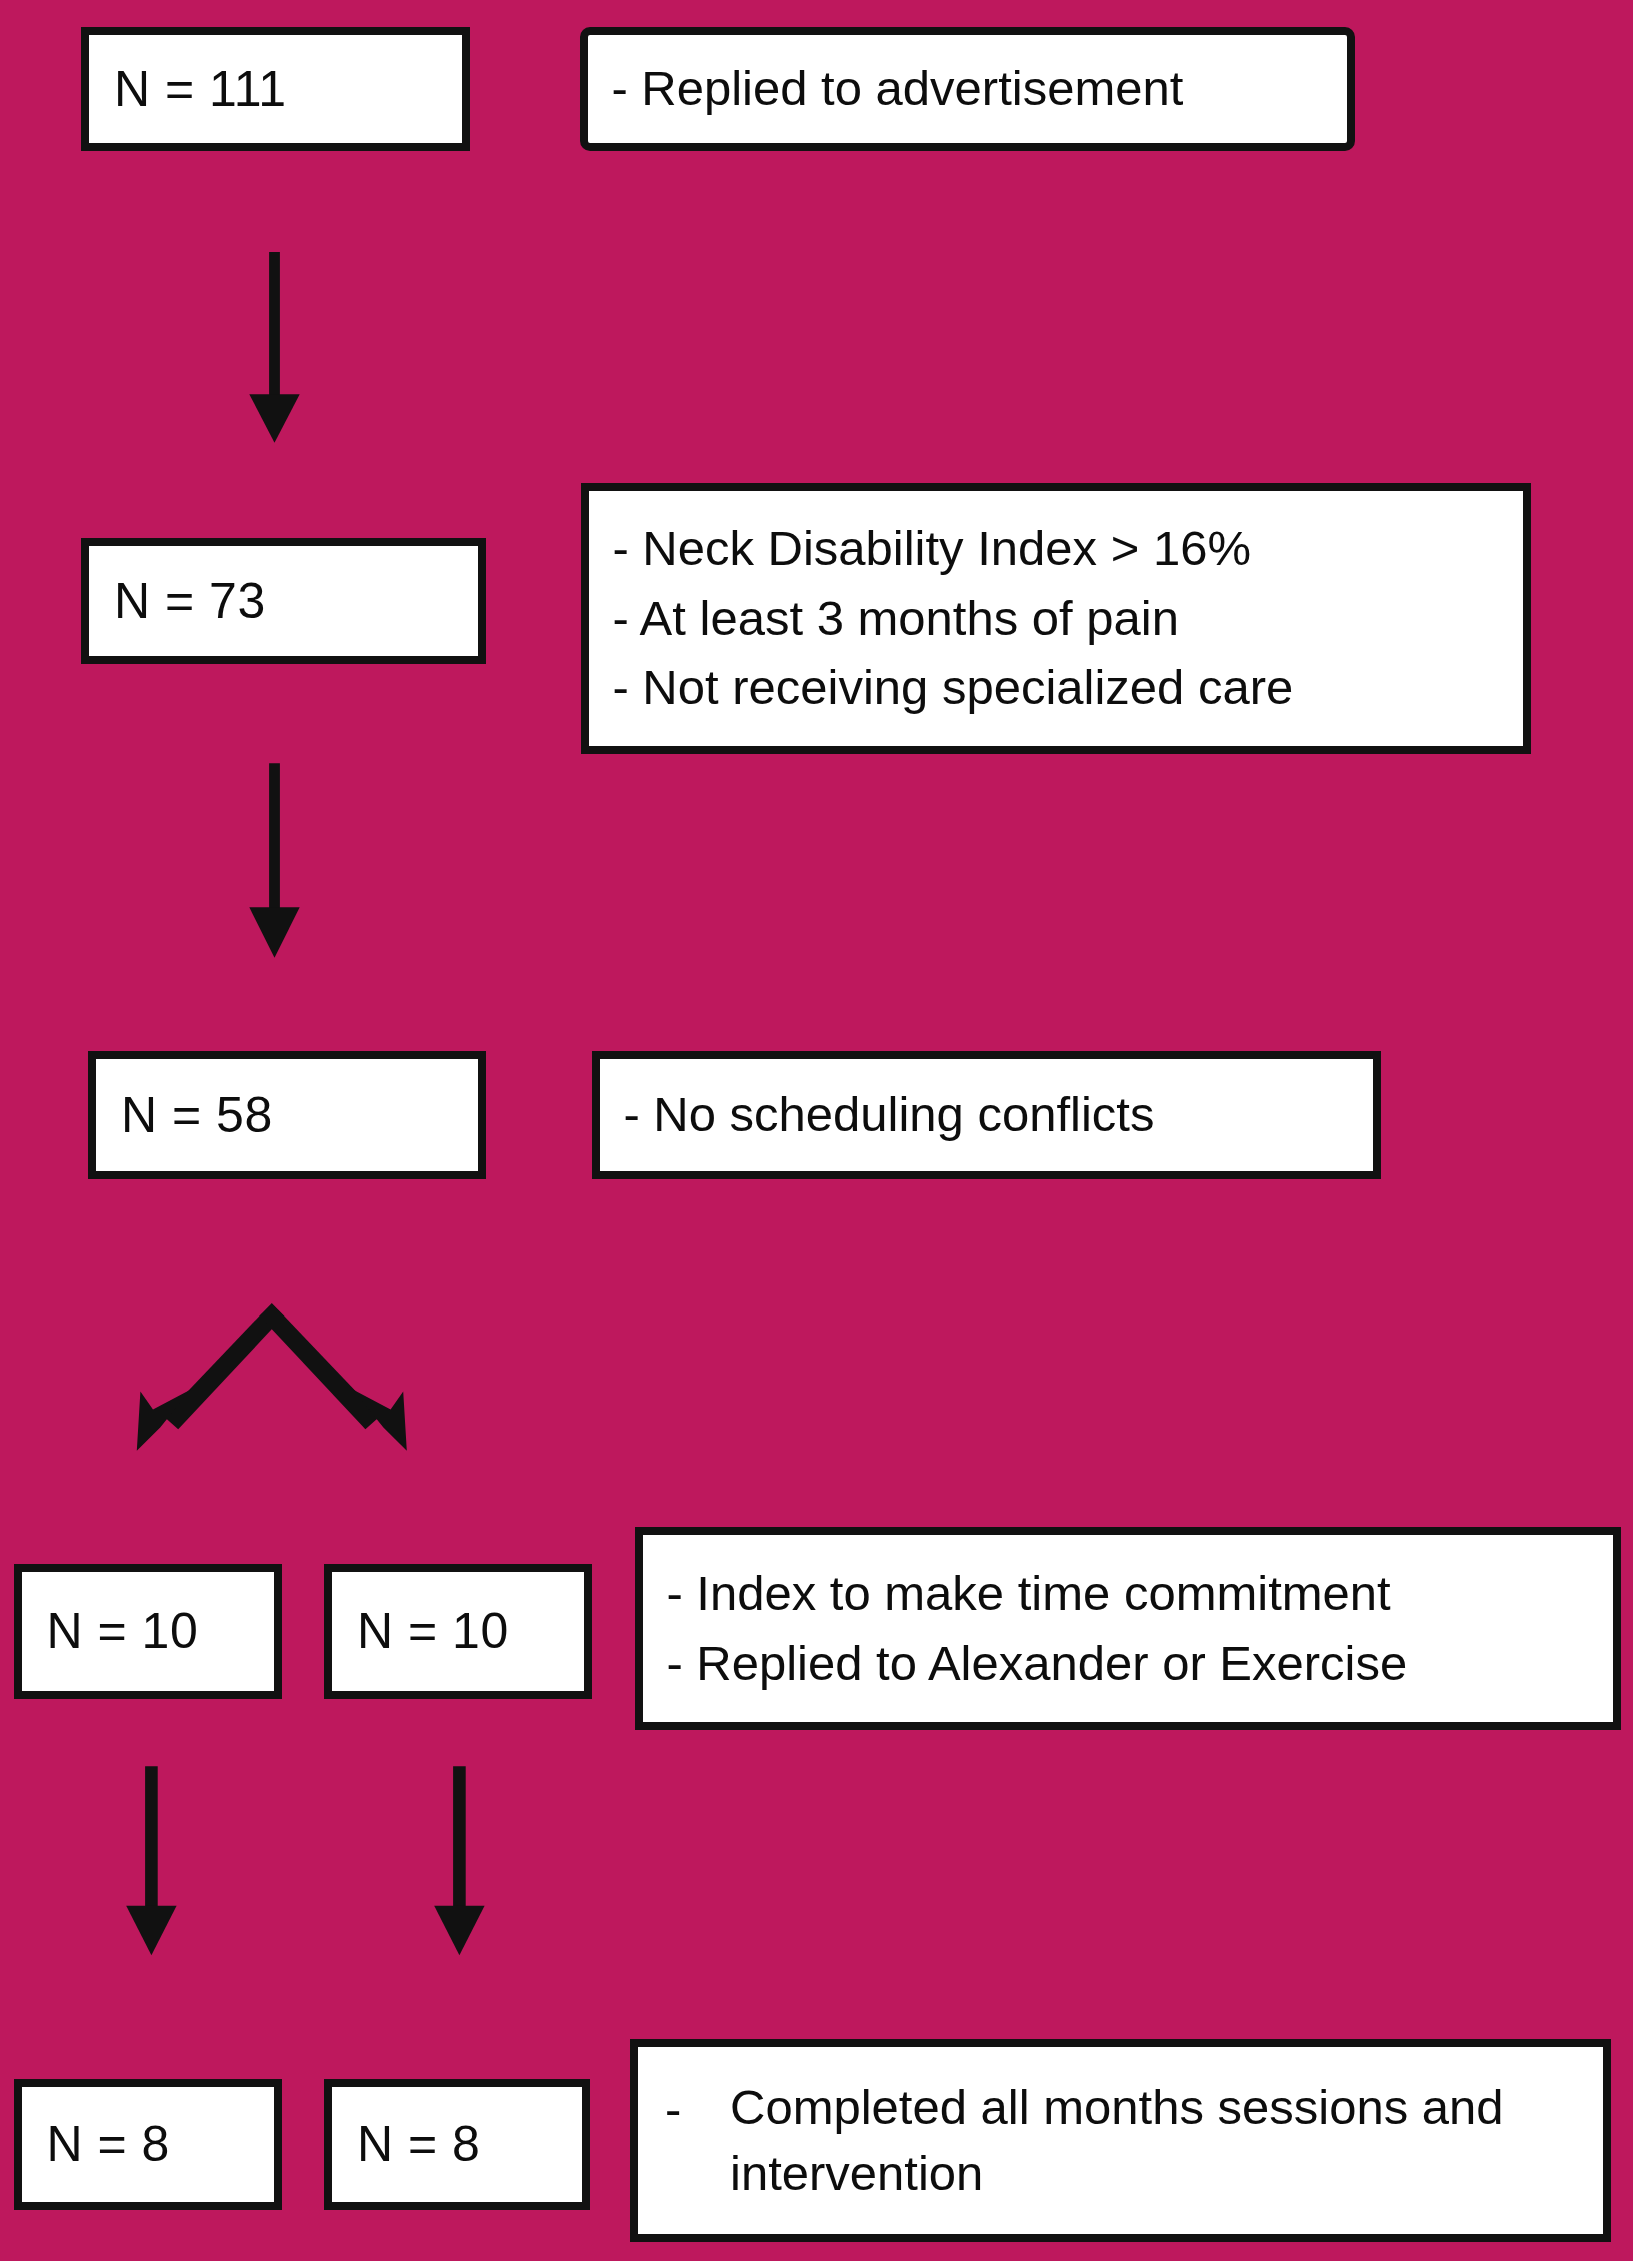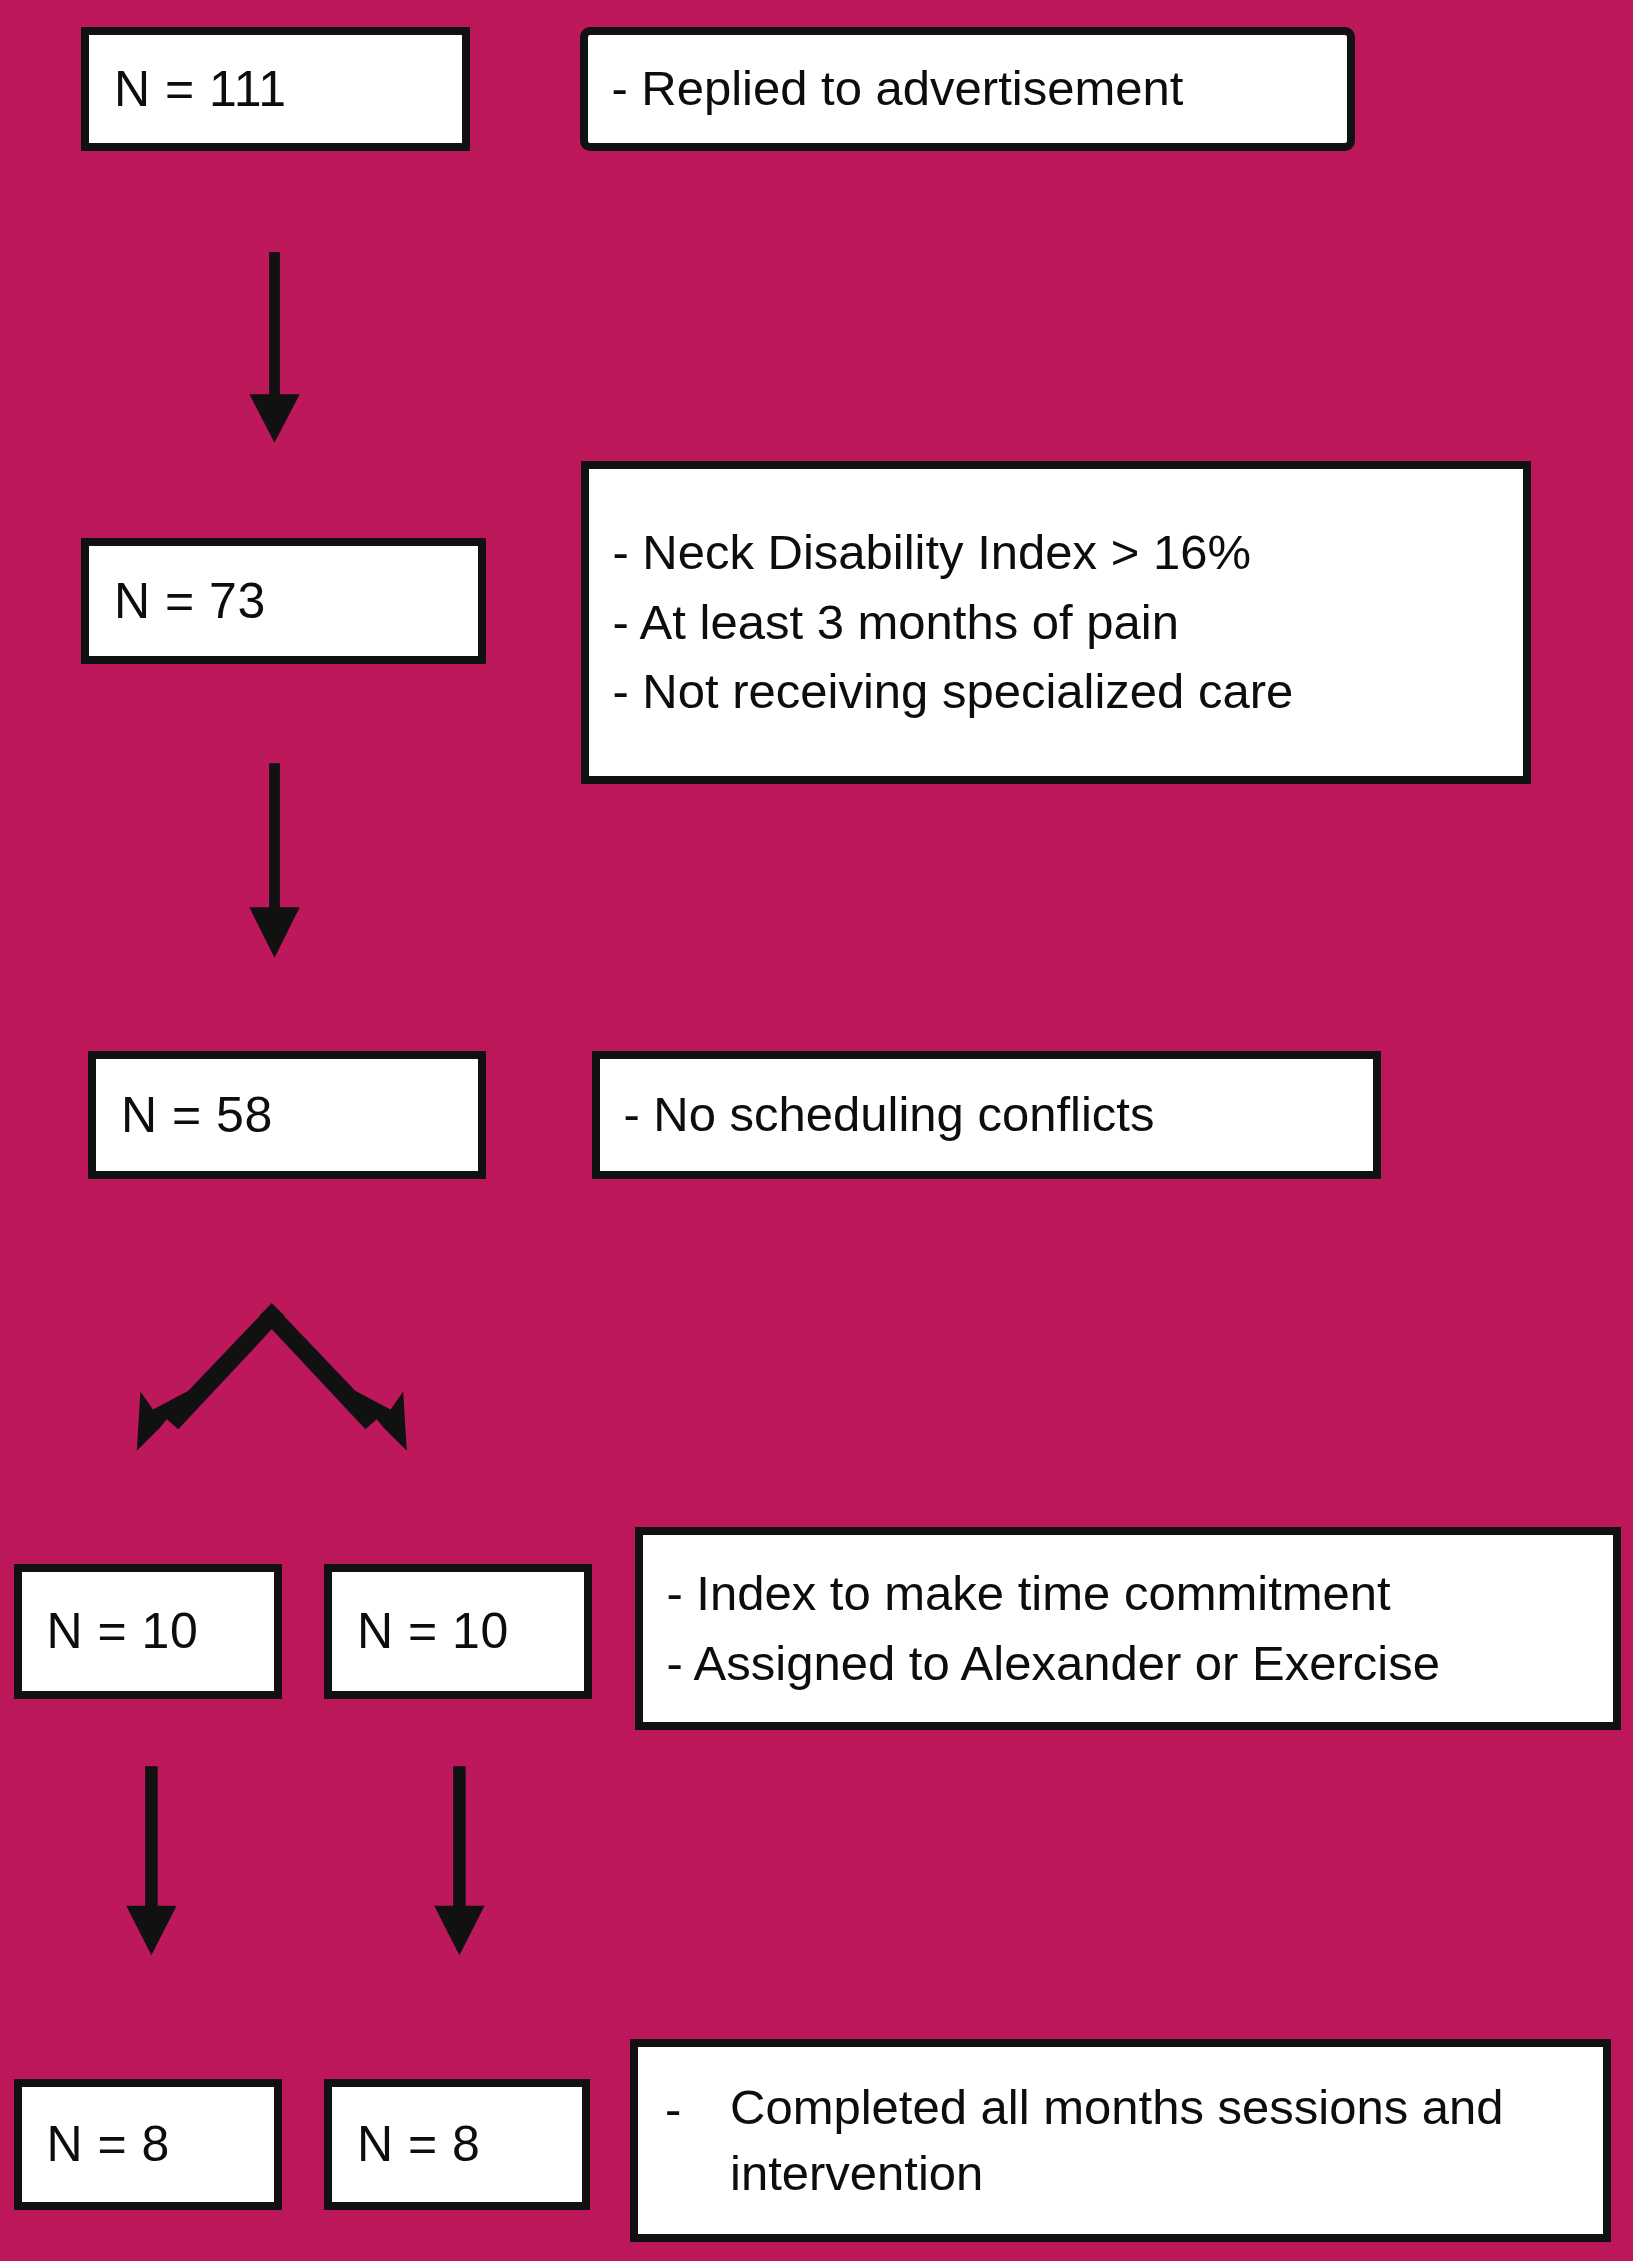--- a/index.html
+++ b/index.html
@@ -89,21 +89,21 @@
 
   <svg class="arrow-svg" style="left:243px; top:252px;" width="63" height="198" viewBox="0 0 70 220">
     <rect x="29" y="0" width="12" height="160" fill="#111111"></rect>
     <polygon points="7,158 63,158 35,212" fill="#111111"></polygon>
   </svg>
 
   <div class="box nbox" style="left:81px; top:538px; width:405px; height:126px;">
     <span class="ntext">N = 73</span>
   </div>
 
-  <div class="box textbox multi" style="left:581px; top:461px; width:950px; height:323px;">
+  <div class="box textbox multi" style="left:581px; top:483px; width:950px; height:271px;">
     <div class="lines">
       <div class="line">- Neck Disability Index &gt; 16%</div>
       <div class="line">- At least 3 months of pain</div>
       <div class="line">- Not receiving specialized care</div>
     </div>
   </div>
 
   <svg class="arrow-svg" style="left:243px; top:763px;" width="63" height="203" viewBox="0 0 70 225">
     <rect x="29" y="0" width="12" height="162" fill="#111111"></rect>
     <polygon points="7,160 63,160 35,216" fill="#111111"></polygon>
@@ -134,21 +134,21 @@
     <span class="ntext">N = 10</span>
   </div>
 
   <div class="box nbox" style="left:324px; top:1564px; width:268px; height:135px;">
     <span class="ntext">N = 10</span>
   </div>
 
   <div class="box textbox multi" style="left:635px; top:1527px; width:986px; height:203px;">
     <div class="lines">
       <div class="line">- Index to make time commitment</div>
-      <div class="line">- Assigned to Alexander or Exercise</div>
+      <div class="line">- Replied to Alexander or Exercise</div>
     </div>
   </div>
 
   <svg class="arrow-svg" style="left:119px; top:1766px;" width="63" height="194" viewBox="0 0 70 215">
     <rect x="29" y="0" width="14" height="158" fill="#111111"></rect>
     <polygon points="8,155 64,155 36,210" fill="#111111"></polygon>
   </svg>
 
   <svg class="arrow-svg" style="left:427px; top:1766px;" width="63" height="194" viewBox="0 0 70 215">
     <rect x="29" y="0" width="14" height="158" fill="#111111"></rect>

